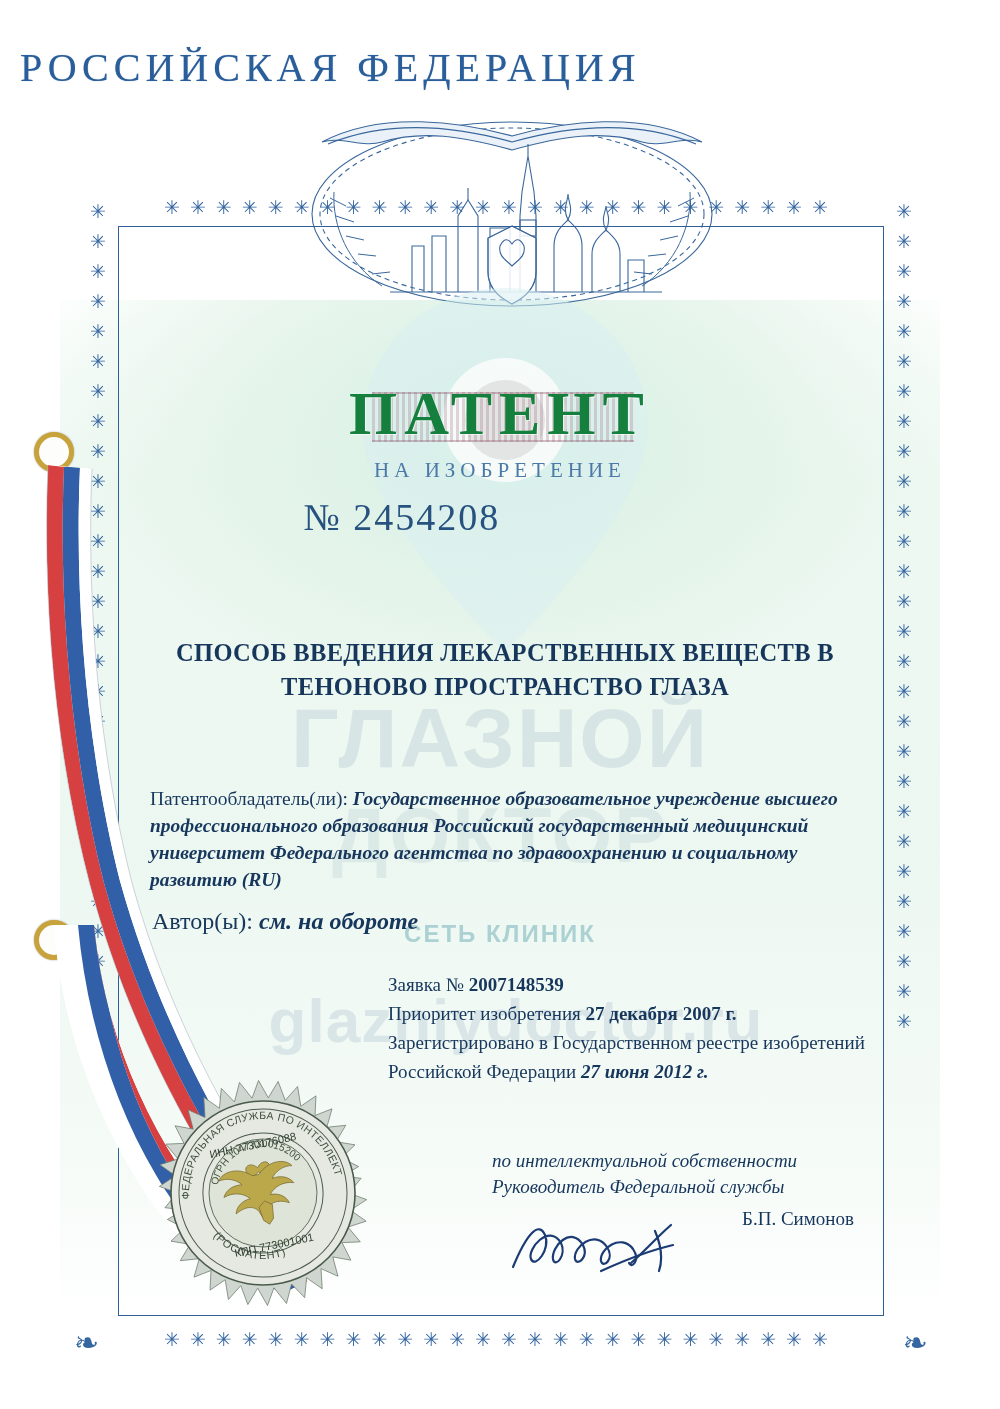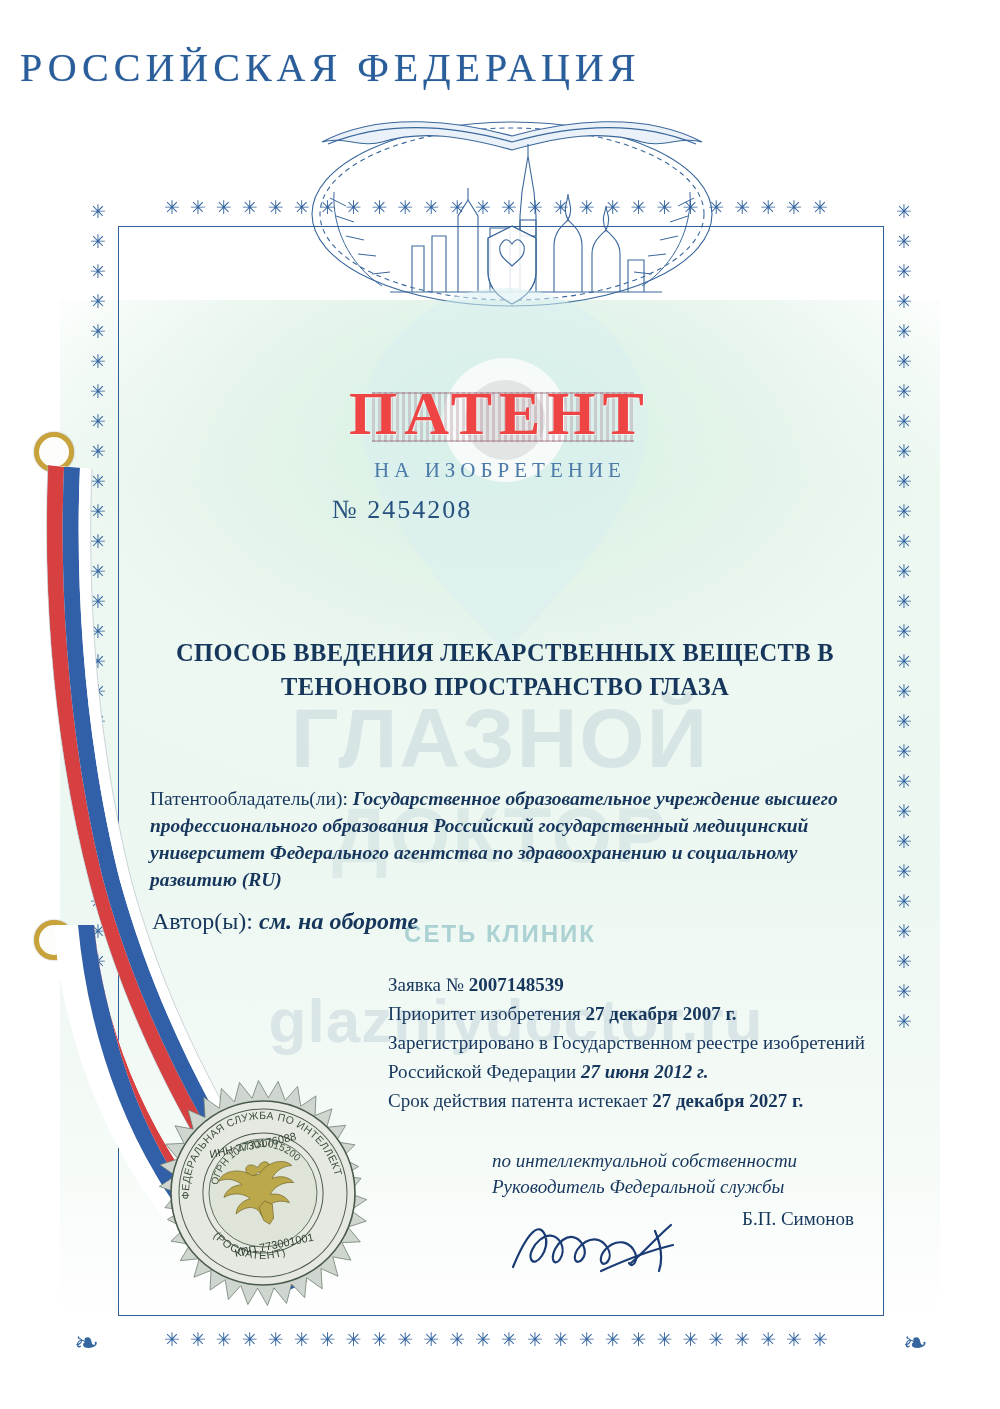--- a/index.html
+++ b/index.html
@@ -118,21 +118,21 @@
   
   .patent-word {
     position: absolute;
     left: 0; top: 378px;
     width: 1000px;
     text-align: center;
     font-family: "Liberation Serif", serif;
     font-size: 62px;
     font-weight: 700;
     letter-spacing: 7px;
-    color: #ef4444;
+    color: #15803d;
     text-shadow: 1px 1px 0 rgba(255,255,255,0.6);
   }
   .patent-ribbon {
     position: absolute;
     left: 372px; top: 392px;
     width: 262px; height: 46px;
     background: repeating-linear-gradient(90deg, rgba(150,90,110,0.25) 0 3px, rgba(255,255,255,0) 3px 6px);
     border-top: 2px solid rgba(140,80,100,0.35);
     border-bottom: 2px solid rgba(140,80,100,0.35);
     pointer-events: none;
@@ -144,21 +144,21 @@
     text-align: center;
     font-size: 21px;
     letter-spacing: 5px;
     color: #4b7aa8;
   }
   .patent-num {
     position: absolute;
     left: 0; top: 495px;
     width: 804px;
     text-align: center;
-    font-size: 26px;
+    font-size: 38px;
     letter-spacing: 2px;
     color: #27527f;
   }
 
   
   .wm-glaznoy {
     position: absolute;
     left: 0; top: 690px;
     width: 1000px;
     text-align: center;
@@ -447,23 +447,20 @@
 
   <div class="detail-block">
     <div class="detail-row">
       <span>Заявка № </span><span class="b">2007148539</span>
     </div>
     <div class="detail-row">
       <span>Приоритет изобретения </span><span class="b">27 декабря 2007 г.</span>
     </div>
     <div class="detail-row">
       <span>Зарегистрировано в Государственном реестре изобретений Российской Федерации </span><span class="bi">27 июня 2012 г.</span>
-    </div>
-    <div class="detail-row">
-      <span>Срок действия патента истекает  </span><span class="b">27 декабря 2027 г.</span>
     </div>
   </div>
 
   <div class="signer-block">
     <div>по интеллектуальной собственности</div>
     <div>Руководитель Федеральной службы</div>
   </div>
   <div class="signer-name">Б.П. Симонов</div>
 
   <div class="signature">

